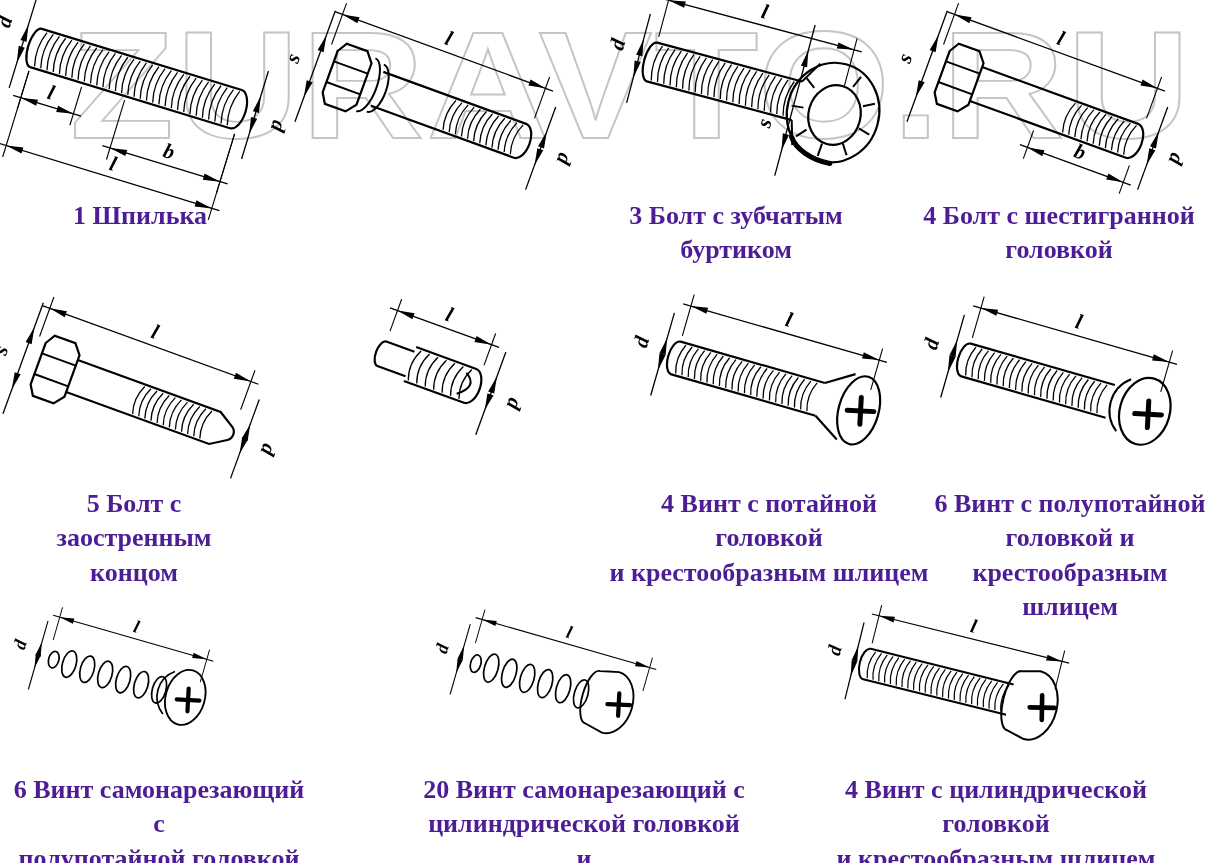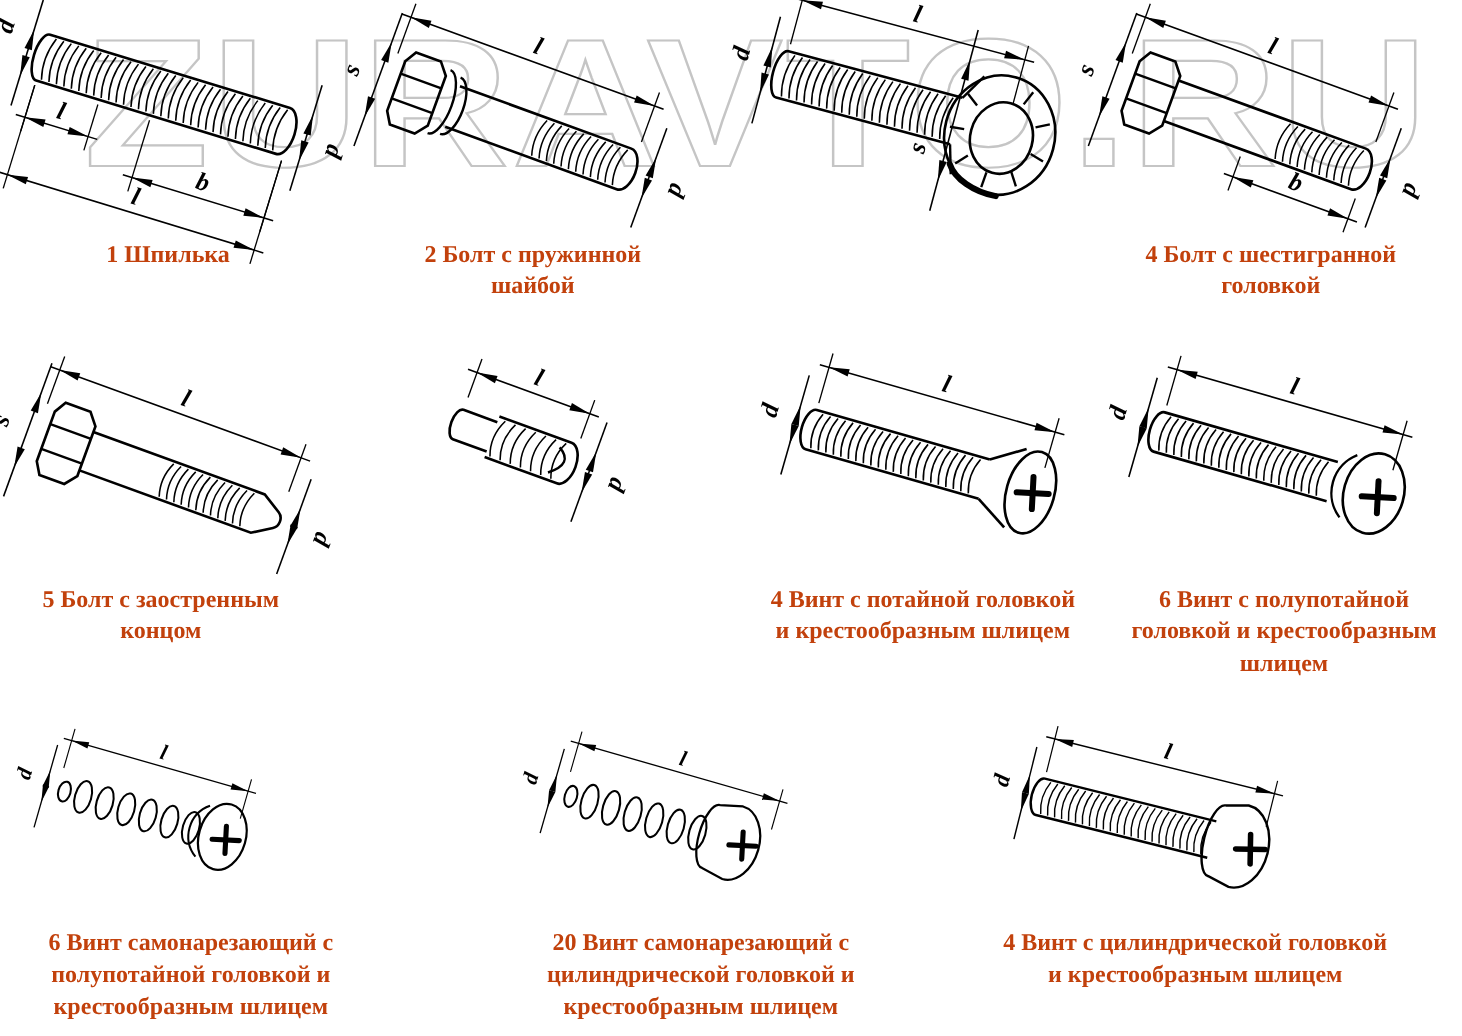--- a/index.html
+++ b/index.html
@@ -3,21 +3,21 @@
 <meta charset="utf-8">
 <style>
   html,body{margin:0;padding:0;background:#fff;}
   #page{position:relative;width:1218px;height:863px;background:#ffffff;overflow:hidden;
         font-family:"Liberation Serif",serif;}
   .wm{position:absolute;left:0;top:0;z-index:0;}
   .wm text{font-family:"Liberation Sans",sans-serif;font-weight:bold;font-size:152px;
            letter-spacing:2px;fill:none;stroke-width:1.8px;}
   .cell{position:absolute;z-index:1;}
   .cell svg{display:block;overflow:visible;}
-  .cap{font-family:"Liberation Serif",serif;font-weight:bold;font-size:20px;color:#c2410c;
+  .cap{font-family:"Liberation Serif",serif;font-weight:bold;font-size:26px;color:#4c1d95;
        text-align:center;white-space:pre-line;line-height:1.32;margin-top:3px;}
   .ol{fill:none;stroke:#000;stroke-width:2.2;}
   .ol2{fill:none;stroke:#000;stroke-width:2;}
   .th{fill:none;stroke:#000;stroke-width:1.3;}
   .dl{stroke:#000;stroke-width:1.3;}
   .de{stroke:#000;stroke-width:1.1;}
   .lab{font-family:"Liberation Serif",serif;font-style:italic;font-weight:bold;font-size:21px;fill:#000;}
   .cr{stroke:#000;stroke-width:5;stroke-linecap:round;}
   .thick{fill:none;stroke:#000;stroke-width:5;stroke-linecap:round;}
 </style>
@@ -126,22 +126,20 @@
           <line x1="-52" y1="-59" x2="-52" y2="59" class="dl"></line>
           <polygon points="-52,-33 -48.8,-16 -55.2,-16" fill="#000"></polygon>
           <polygon points="-52,33 -55.2,16 -48.8,16" fill="#000"></polygon>
           <text x="-69" y="0" text-anchor="middle" class="lab" transform="rotate(-90 -69 0)">s</text>
           <line x1="188" y1="-44" x2="188" y2="44" class="dl"></line>
           <polygon points="188,-18 191.2,-0.9999999999999998 184.8,-1.0000000000000002" fill="#000"></polygon>
           <polygon points="188,18 184.8,1.0000000000000002 191.2,0.9999999999999998" fill="#000"></polygon>
           <text x="207" y="2" text-anchor="middle" class="lab" transform="rotate(90 207 2)">d</text>
         </g>
       </svg>
-    <div class="cap">2  Болт с пружинной
-шайбой</div>
   </div>
   <div class="cell" style="left:590px;top:2px;width:292px">
     <svg id="fig3" width="262" height="194" style="margin-left:28px">
         <g transform="translate(34,60) rotate(15) scale(1)">
           <path d="M 0 -20 L 150 -20 M 150 20 L 0 20 A 8 20 0 0 1 0 -20" class="ol"></path>
           <path d="M 6 -18 Q -1 0 4 18" class="th"></path>
           <path d="M 12.5 -18 Q 5.5 0 10.5 18" class="th"></path>
           <path d="M 19 -18 Q 12 0 17 18" class="th"></path>
           <path d="M 25.5 -18 Q 18.5 0 23.5 18" class="th"></path>
           <path d="M 32 -18 Q 25 0 30 18" class="th"></path>
@@ -184,20 +182,22 @@
           <line x1="-14" y1="-46" x2="-14" y2="46" class="dl"></line>
           <polygon points="-14,-20 -10.8,-3 -17.200000000000003,-3" fill="#000"></polygon>
           <polygon points="-14,20 -17.200000000000003,3 -10.8,3" fill="#000"></polygon>
           <text x="-31" y="-8" text-anchor="middle" class="lab" transform="rotate(-90 -31 -8)">d</text>
           <line x1="148" y1="-78" x2="148" y2="78" class="dl"></line>
           <polygon points="148,-52 151.2,-35 144.8,-35" fill="#000"></polygon>
           <polygon points="148,52 144.8,35 151.2,35" fill="#000"></polygon>
           <text x="131" y="30" text-anchor="middle" class="lab" transform="rotate(-90 131 30)">s</text>
         </g>
       </svg>
+    <div class="cap">3  Болт с зубчатым
+буртиком</div>
   </div>
   <div class="cell" style="left:900px;top:2px;width:318px">
     <svg id="fig4" width="300" height="194" style="margin-left:10px">
         <g transform="translate(66,82) rotate(20) scale(1)">
           <path d="M -36 -22 L -30 -32 L -8 -32 L 0 -22 L 0 22 L -8 32 L -30 32 L -36 22 Z" class="ol"></path>
           <line x1="-36" y1="-11" x2="0" y2="-11" class="ol2"></line>
           <line x1="-36" y1="11" x2="0" y2="11" class="ol2"></line>
           <path d="M 0 -18 L 166 -18 A 10 18 0 0 1 166 18 L 0 18" class="ol"></path>
           <path d="M 100 -16 Q 93 0 98 16" class="th"></path>
           <path d="M 106.5 -16 Q 99.5 0 104.5 16" class="th"></path>

